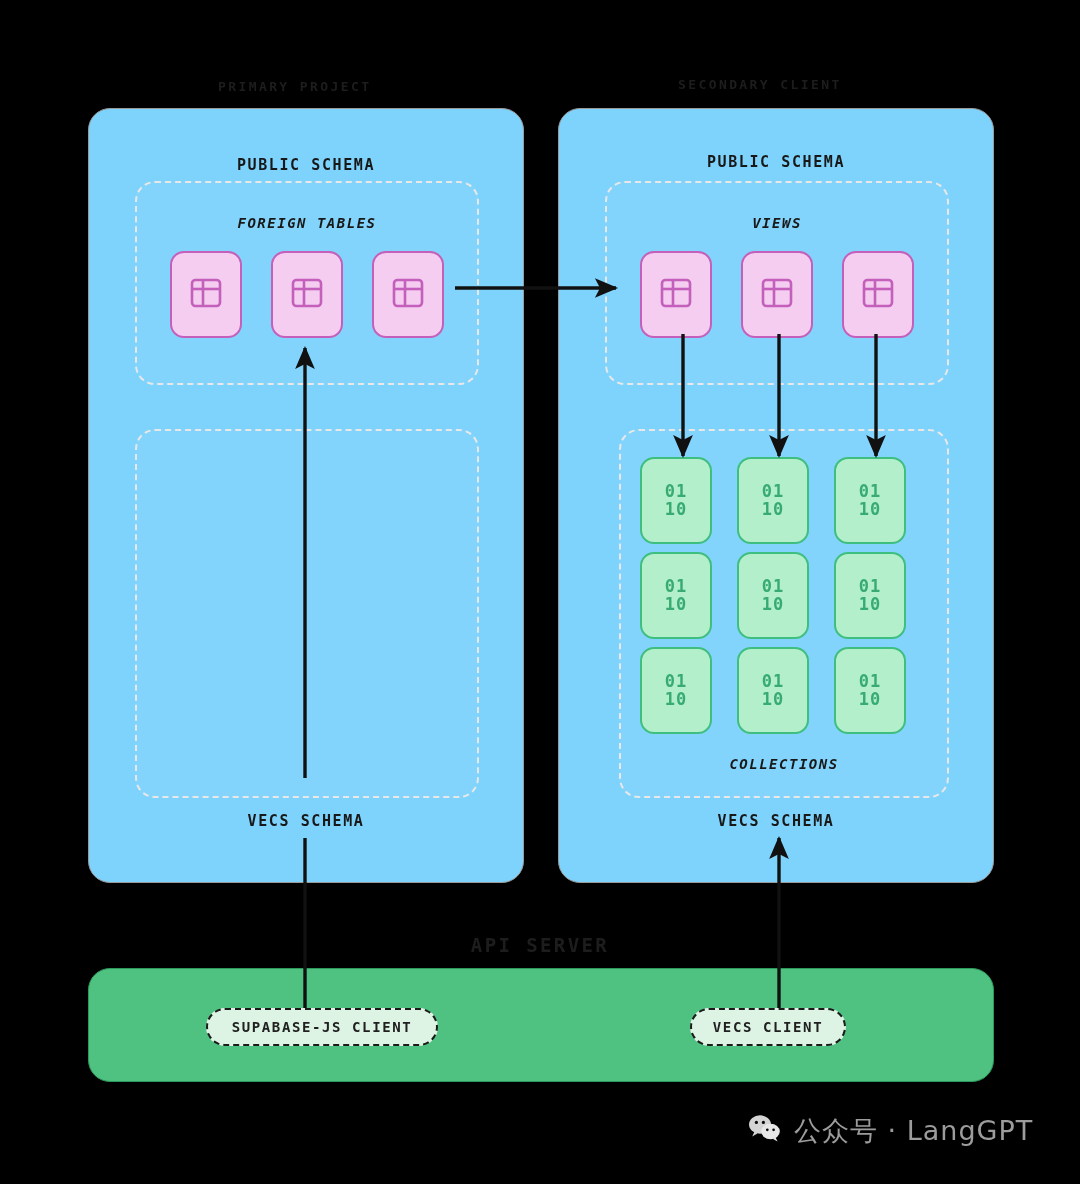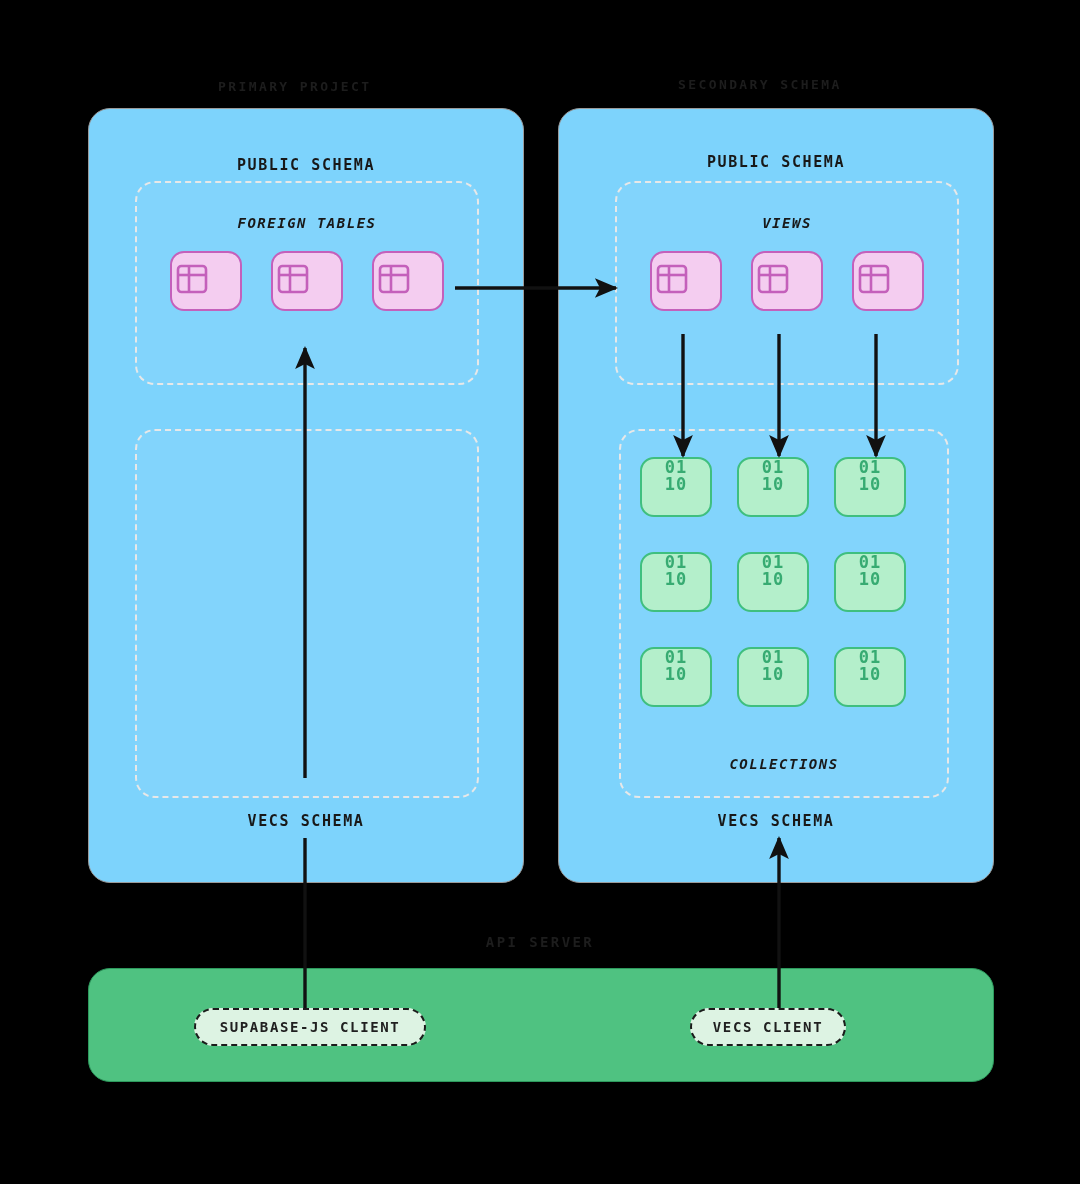--- a/index.html
+++ b/index.html
@@ -82,25 +82,26 @@
     letter-spacing: 1.5px;
     color: #181818;
     white-space: nowrap;
     font-style: italic;
   }
 
   
   .tile {
     position: absolute;
     width: 72px;
-    height: 60px;
+    height: 87px;
     border-radius: 14px;
     box-sizing: border-box;
     display: flex;
     align-items: center;
+    justify-content: center;
   }
   .tile-table {
     background: #f4cdf0;
     border: 2px solid #c460bb;
   }
   .tile-vector {
     background: #b4efcb;
     border: 2px solid #3fbf7f;
     flex-direction: column;
     line-height: 1.02;
@@ -121,21 +122,21 @@
     background: #4fc281;
     border: 1.5px solid #2d9a5d;
     border-radius: 22px;
   }
   #api-title {
     position: absolute;
     left: 0; top: 934px;
     width: 1080px;
     text-align: center;
     font-family: "DejaVu Sans Mono", "Liberation Mono", monospace;
-    font-size: 14px;
+    font-size: 19px;
     font-weight: bold;
     letter-spacing: 2.4px;
     color: #1d1d1d;
   }
   .client-pill {
     position: absolute;
     height: 38px;
     border: 2px dashed #1b1b1b;
     border-radius: 19px;
     background: #ddf3e3;
@@ -146,21 +147,21 @@
     box-sizing: border-box;
   }
   .client-pill span {
     font-family: "DejaVu Sans Mono", "Liberation Mono", monospace;
     font-size: 14px;
     font-weight: bold;
     letter-spacing: 1.6px;
     color: #202020;
     white-space: nowrap;
   }
-  #pill-supabase { left: 194px; top: 1008px; width: 232px; }
+  #pill-supabase { left: 206px; top: 1008px; width: 232px; }
   #pill-vecs     { left: 690px; top: 1008px; width: 156px; }
 
   
   #arrows {
     position: absolute;
     left: 0; top: 0;
     width: 1080px; height: 1184px;
     pointer-events: none;
   }
 
@@ -179,21 +180,21 @@
     letter-spacing: 1px;
     white-space: nowrap;
   }
 </style>
 </head>
 <body>
 
 <div class="stage">
 
   <div class="project-title" id="title-primary">PRIMARY PROJECT</div>
-  <div class="project-title" id="title-secondary">SECONDARY SCHEMA</div>
+  <div class="project-title" id="title-secondary">SECONDARY CLIENT</div>
 
   <div class="project-panel" id="panel-primary">
 
     <div class="schema-label" style="top:47px;">PUBLIC SCHEMA</div>
 
     <div class="dashed-box" style="left:46px; top:72px; width:340px; height:200px;">
       <div class="region-label" style="top:32px;">FOREIGN TABLES</div>
 
       <div class="tile tile-table" style="left:33px; top:68px;">
         <span>
@@ -226,21 +227,21 @@
 
     <div class="dashed-box" style="left:46px; top:320px; width:340px; height:365px;"></div>
 
     <div class="schema-label" style="top:703px;">VECS SCHEMA</div>
   </div>
 
   <div class="project-panel" id="panel-secondary">
 
     <div class="schema-label" style="top:44px;">PUBLIC SCHEMA</div>
 
-    <div class="dashed-box" style="left:56px; top:72px; width:340px; height:200px;">
+    <div class="dashed-box" style="left:46px; top:72px; width:340px; height:200px;">
       <div class="region-label" style="top:32px;">VIEWS</div>
 
       <div class="tile tile-table" style="left:33px; top:68px;">
         <span>
           <svg width="40" height="40" viewBox="0 0 40 40">
             <rect x="6" y="7" width="28" height="26" rx="3.5" fill="none" stroke="#c460bb" stroke-width="2.6"></rect>
             <line x1="6" y1="16" x2="34" y2="16" stroke="#c460bb" stroke-width="2.6"></line>
             <line x1="17" y1="7" x2="17" y2="33" stroke="#c460bb" stroke-width="2.6"></line>
           </svg>
         </span>
@@ -337,14 +338,29 @@
 
     <line x1="683" y1="334" x2="683" y2="456" stroke="#111111" stroke-width="3.4" marker-end="url(#ah)"></line>
     <line x1="779" y1="334" x2="779" y2="456" stroke="#111111" stroke-width="3.4" marker-end="url(#ah)"></line>
     <line x1="876" y1="334" x2="876" y2="456" stroke="#111111" stroke-width="3.4" marker-end="url(#ah)"></line>
 
     <line x1="305" y1="1008" x2="305" y2="838" stroke="#111111" stroke-width="3.4"></line>
 
     <line x1="779" y1="1008" x2="779" y2="838" stroke="#111111" stroke-width="3.4" marker-end="url(#ah)"></line>
   </svg>
 
+  <div id="watermark">
+    <span>
+      <svg width="34" height="30" viewBox="0 0 34 30">
+        <ellipse cx="12" cy="10.5" rx="11" ry="9.2" fill="#d4d4d4"></ellipse>
+        <path d="M6.5 17.5 L4.2 22.5 L9.4 19.6 Z" fill="#d4d4d4"></path>
+        <circle cx="8.4" cy="8.4" r="1.6" fill="#0a0a0a"></circle>
+        <circle cx="15.4" cy="8.4" r="1.6" fill="#0a0a0a"></circle>
+        <ellipse cx="22.5" cy="17.5" rx="9.3" ry="7.8" fill="#e8e8e8"></ellipse>
+        <path d="M27.4 23.2 L29.6 27.4 L25.1 24.9 Z" fill="#e8e8e8"></path>
+        <circle cx="19.3" cy="15.8" r="1.35" fill="#0a0a0a"></circle>
+        <circle cx="25.6" cy="15.8" r="1.35" fill="#0a0a0a"></circle>
+      </svg>
+    </span>
+    <span id="watermark-text">公众号 · LangGPT</span>
+  </div>
 
 </div>
 
 </body></html>

